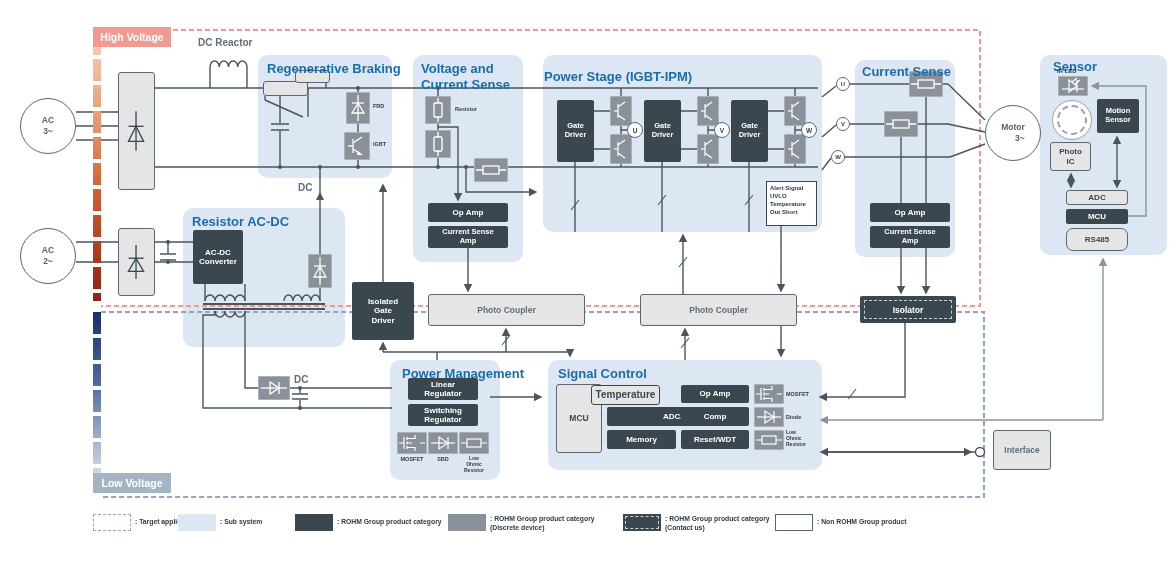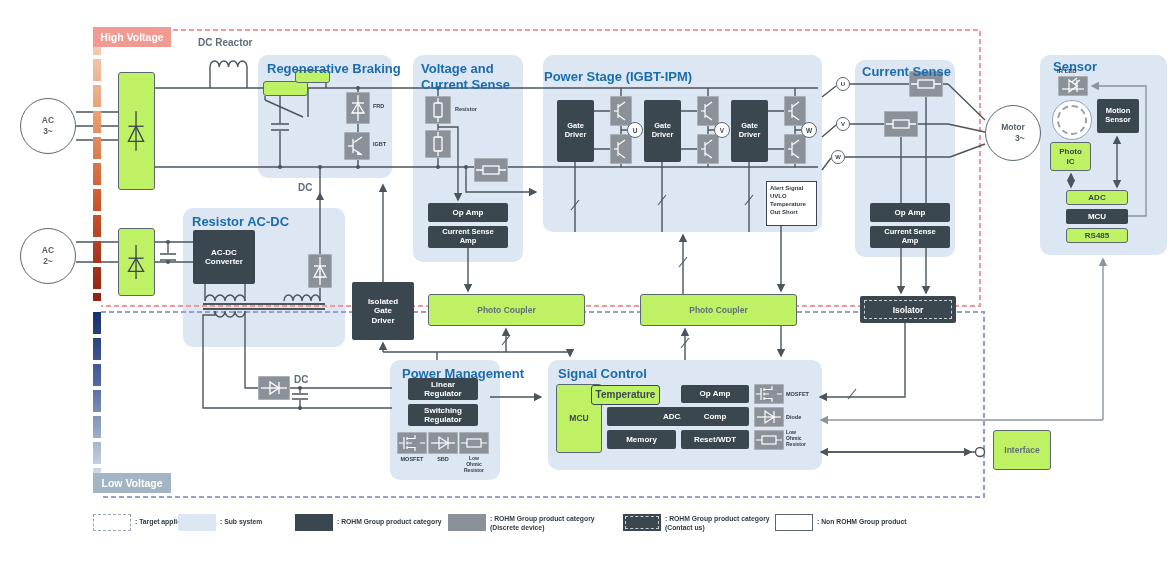--- a/index.html
+++ b/index.html
@@ -5,21 +5,21 @@
   html,body{margin:0;padding:0;background:#fff;}
   #stage{position:relative;width:1170px;height:568px;background:#fff;
          font-family:"Liberation Sans",sans-serif;overflow:hidden;}
   .blk{position:absolute;background:#dde6f3;border-radius:10px;z-index:0;}
   .blk-title{position:absolute;color:#1a6dad;font-weight:bold;font-size:13px;
              line-height:1.25;white-space:pre-line;z-index:3;}
   svg.wires{position:absolute;left:0;top:0;z-index:1;}
   .dark{position:absolute;background:#3b474f;color:#fff;font-weight:bold;font-size:8px;
         display:flex;align-items:center;justify-content:center;text-align:center;
         white-space:pre-line;line-height:1.15;border-radius:2px;z-index:2;}
-  .wbox{position:absolute;background:#bef264;border:1.4px solid #5a6770;border-radius:3px;
+  .wbox{position:absolute;background:#e5e5e5;border:1.4px solid #5a6770;border-radius:3px;
         display:flex;align-items:center;justify-content:center;text-align:center;
         color:#5f6e7a;font-weight:bold;font-size:8.5px;white-space:pre-line;line-height:1.2;z-index:2;box-sizing:border-box;}
   .wbox.dk{color:#3a4650;}
   .gicon{position:absolute;background:#8a9199;border-radius:2px;z-index:2;
          box-shadow:inset 0 0 0 1px #aab0b6;}
   .gicon svg{position:absolute;left:0;top:0;}
   .tiny{position:absolute;font-size:5.5px;font-weight:bold;color:#2f3b45;
         line-height:1.15;white-space:pre-line;z-index:3;}
   .lbl{position:absolute;font-size:10px;font-weight:bold;color:#5f6e7a;
        white-space:pre-line;z-index:3;}
@@ -265,21 +265,21 @@
         <g fill="none" stroke="#fff" stroke-width="1.3">
           <path d="M9,7 V21"></path>
           <path d="M4,14 H9"></path>
           <path d="M9,11 L18,5"></path>
           <path d="M9,17 L18,23"></path>
         </g>
         <polygon points="14,19 18,23 13,23" fill="#fff"></polygon>
       </svg>
   </div>
 
-  <div class="dark" style="left:193px;top:230px;width:62px;height:54px;">AC-DC
+  <div class="dark" style="left:193px;top:230px;width:50px;height:54px;">AC-DC
 Converter</div>
   <div class="gicon" style="left:308px;top:254px;width:24px;height:34px;">
     <svg width="24" height="34" viewBox="0 0 24 34">
         <g fill="none" stroke="#fff" stroke-width="1.3">
           <path d="M12,3 V31"></path>
           <path d="M6,23 L18,23 L12,12 Z"></path>
           <path d="M6,12 H18"></path>
         </g>
       </svg>
   </div>
@@ -517,21 +517,21 @@
   </div>
   <div class="disk" style="left:1052px;top:100px;width:38px;height:38px;">
       <div class="inner"></div>
     </div>
   <div class="dark" style="left:1097px;top:99px;width:42px;height:34px;font-size:7.5px;">Motion
 Sensor</div>
   <div class="wbox dk" style="left:1050px;top:142px;width:41px;height:29px;font-size:8px;">Photo
 IC</div>
   <div class="wbox dk" style="left:1066px;top:190px;width:62px;height:15px;font-size:8px;">ADC</div>
   <div class="dark" style="left:1066px;top:209px;width:62px;height:15px;">MCU</div>
-  <div class="wbox dk" style="left:1066px;top:228px;width:62px;height:15px;font-size:8px;">RS485</div>
+  <div class="wbox dk" style="left:1066px;top:228px;width:62px;height:23px;font-size:8px;border-radius:7px;">RS485</div>
 
   <div class="wbox" style="left:993px;top:430px;width:58px;height:40px;">Interface</div>
 
   <div class="leg-swatch leg-target" style="left:93px;"></div>
   <div class="leg-label" style="left:135px;top:518px;">: Target application</div>
   <div class="leg-swatch leg-sub" style="left:178px;"></div>
   <div class="leg-label" style="left:220px;top:518px;">: Sub system</div>
   <div class="leg-swatch leg-rohm" style="left:295px;"></div>
   <div class="leg-label" style="left:337px;top:518px;">: ROHM Group product category</div>
   <div class="leg-swatch leg-disc" style="left:448px;"></div>

